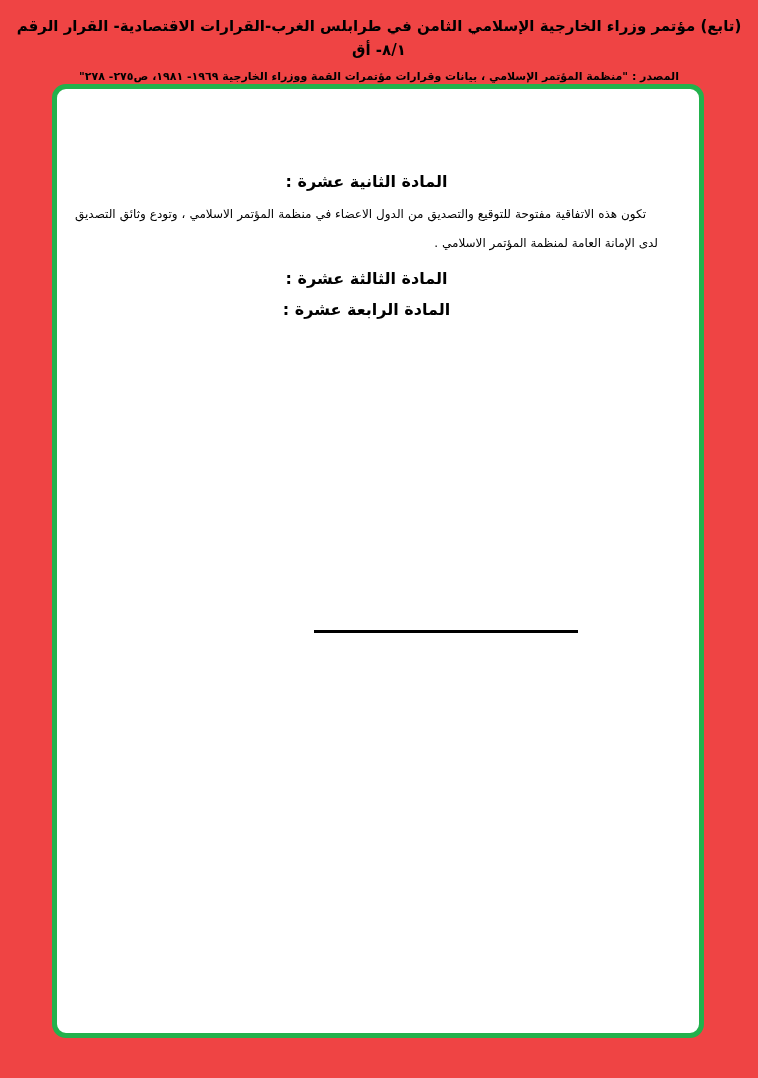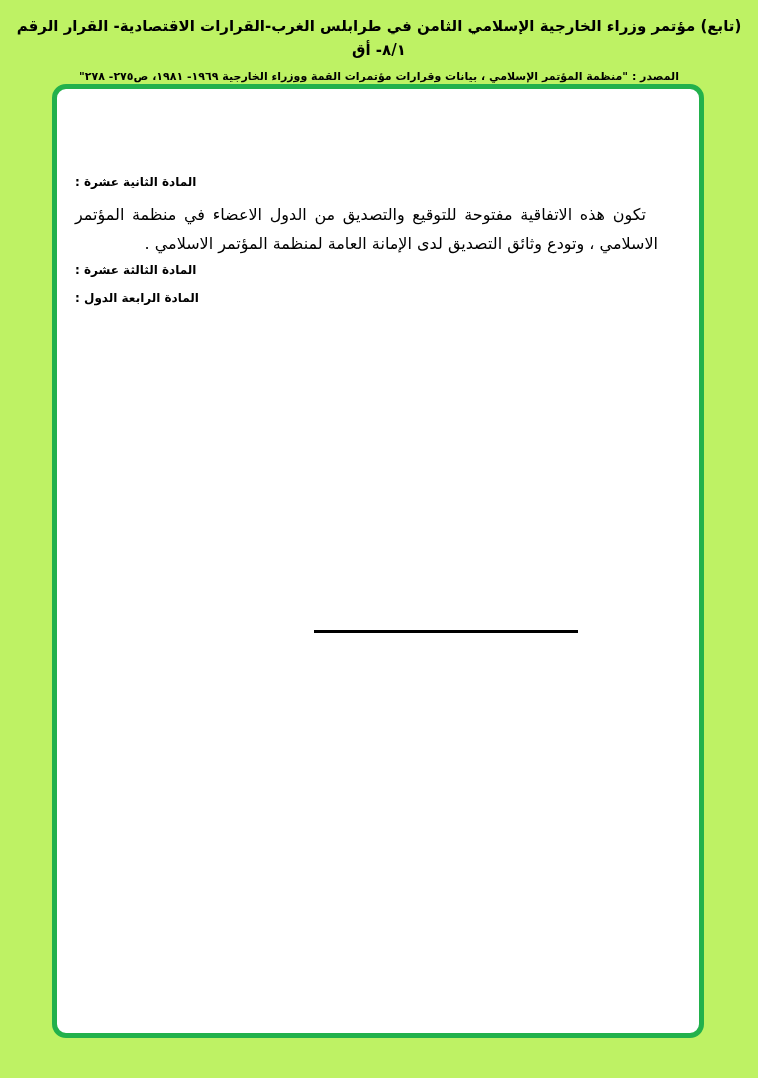--- a/index.html
+++ b/index.html
@@ -6,21 +6,21 @@
   html, body {
     width: 758px; height: 1078px;
     background: #ffffff;
     font-family: "DejaVu Sans", sans-serif;
     color: #000000;
     overflow: hidden;
   }
   .page {
     position: relative;
     width: 758px; height: 1078px;
-    background: #bef264;
+    background: #ef4444;
   }
 
   
   .scan-header {
     position: absolute;
     top: 14px; left: 0; right: 0;
     text-align: center;
     direction: rtl;
   }
   .scan-header .h-line1 {
@@ -46,31 +46,31 @@
     background: #ffffff;
   }
 
   
   .doc-content {
     position: absolute;
     left: 0; top: 0; right: 0;
     padding: 83px 41px 0 18px; 
     direction: rtl;
   }
-  .doc-section + .doc-section { margin-top: 2px; }
+  .doc-section + .doc-section { margin-top: 11px; }
   .section-heading {
-    font-size: 12px;
+    font-size: 16px;
     font-weight: bold;
     line-height: 20px;
-    text-align: left;
+    text-align: center;
     margin-bottom: 8px;
     white-space: nowrap;
   }
   .section-body {
-    font-size: 16px;
+    font-size: 12px;
     line-height: 29px;
     text-align: justify;
     text-indent: 12px; 
   }
 
   
   .divider-line {
     position: absolute;
     left: 257px; top: 541px;
     width: 264px; height: 3px;
@@ -94,21 +94,21 @@
       <div class="doc-section">
         <div class="section-heading">المادة الثانية عشرة :</div>
         <div class="section-body">تكون هذه الاتفاقية مفتوحة للتوقيع والتصديق من الدول الاعضاء في منظمة المؤتمر الاسلامي ، وتودع وثائق التصديق لدى الإمانة العامة لمنظمة المؤتمر الاسلامي .</div>
       </div>
 
       <div class="doc-section">
         <div class="section-heading">المادة الثالثة عشرة :</div>
       </div>
 
       <div class="doc-section">
-        <div class="section-heading">المادة الرابعة الدول :</div>
+        <div class="section-heading">المادة الرابعة عشرة :</div>
       </div>
 
     </div>
 
     <div class="divider-line" style="background: rgb(0, 0, 0);"></div>
   </div>
 
 </div>
 
 </body></html>

